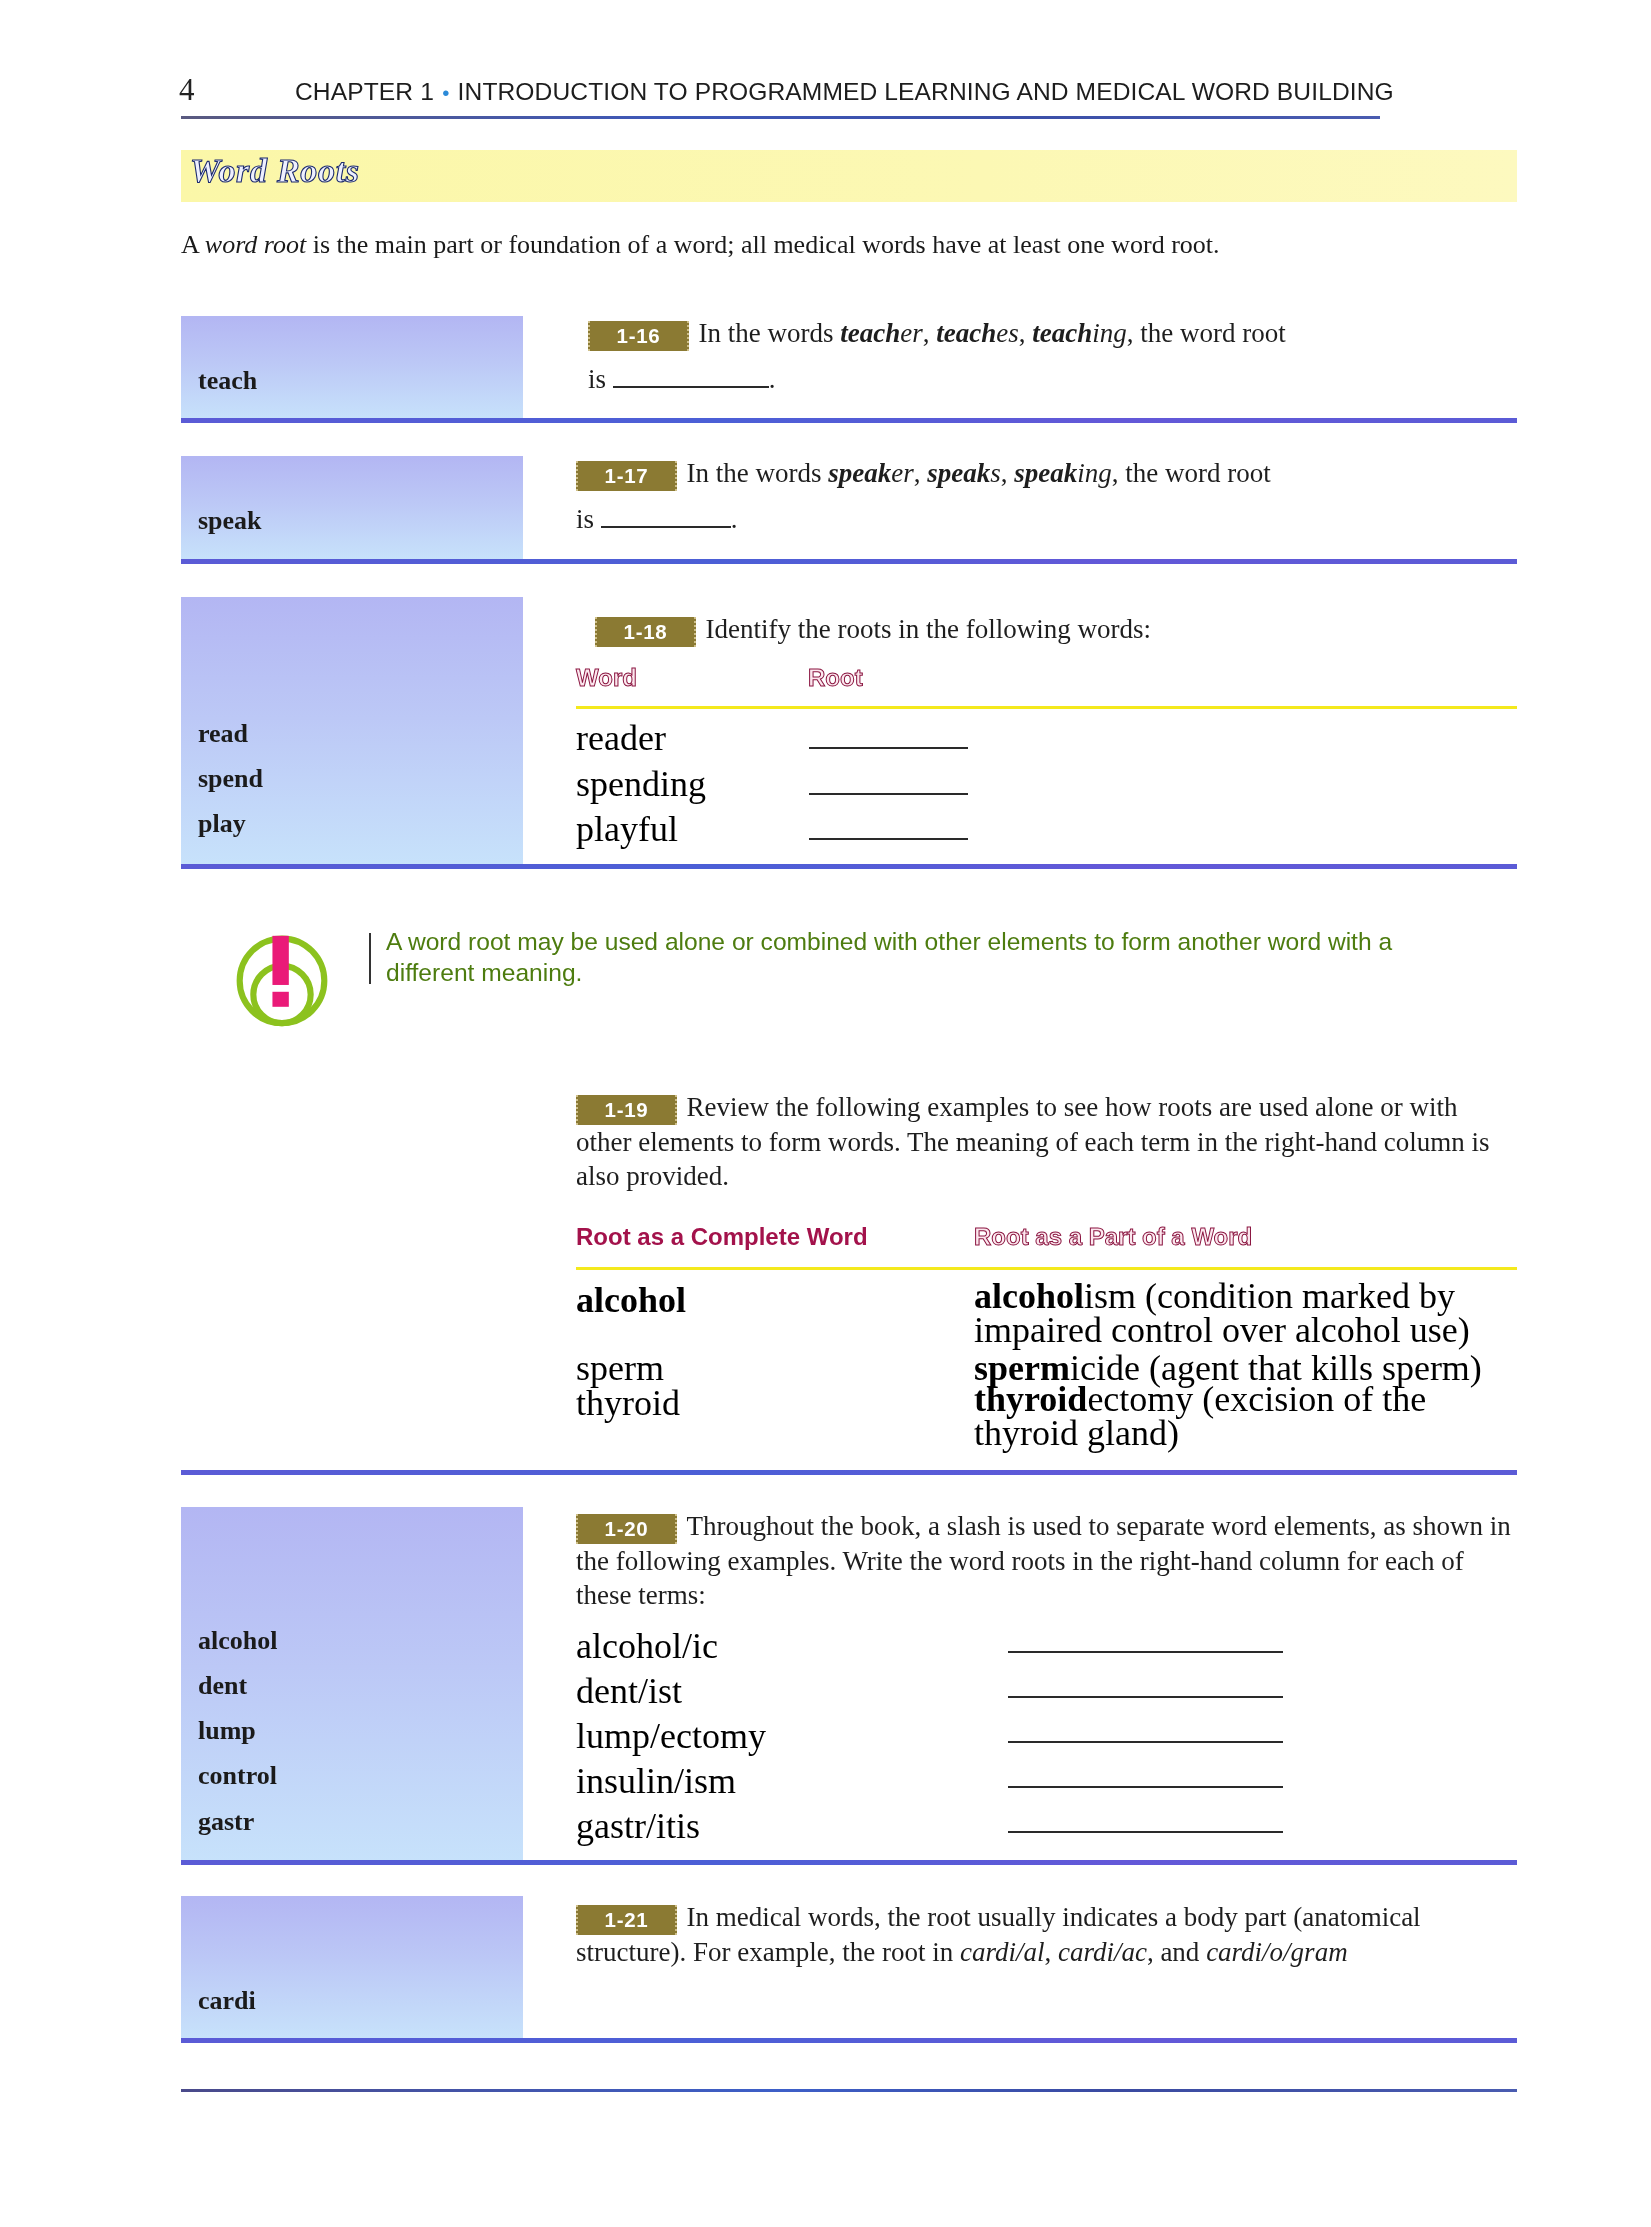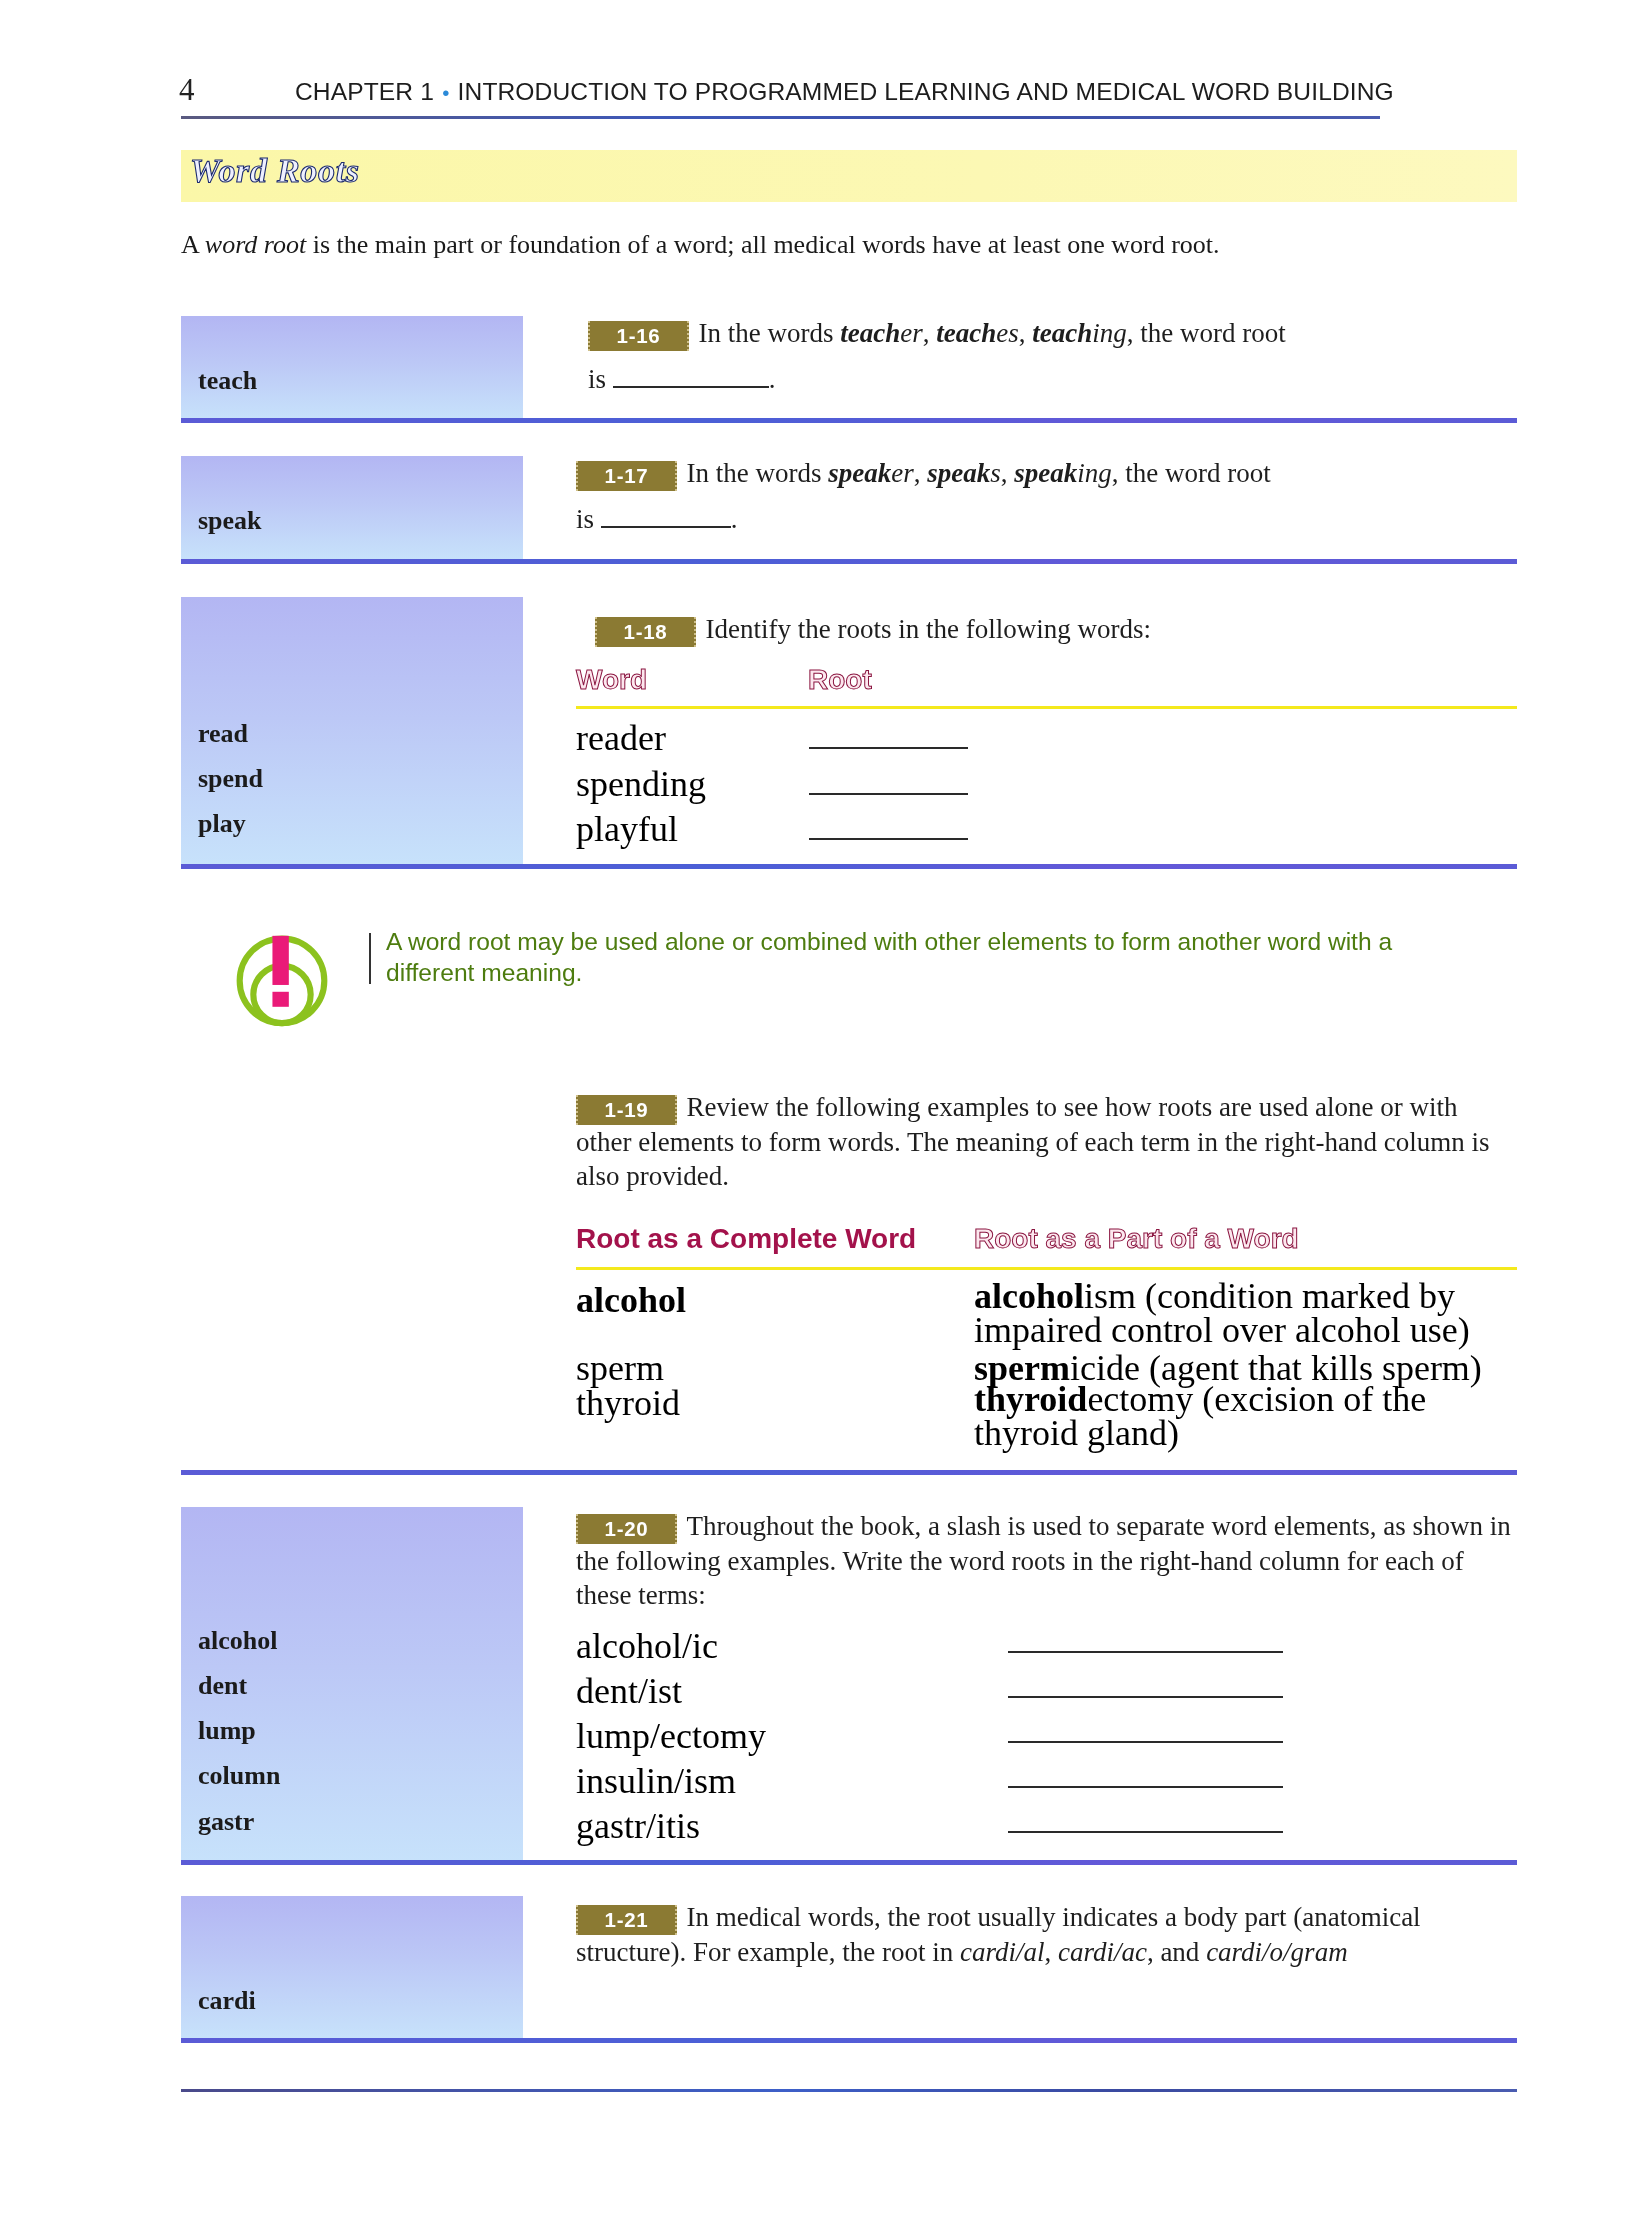--- a/index.html
+++ b/index.html
@@ -35,21 +35,21 @@
 
   .badge { display: inline-block; width: 101px; height: 30px; background: #8b7a33; color: #ffffff;
            font-family: "Liberation Sans", sans-serif; font-weight: bold; font-size: 20.5px; text-align: center;
            line-height: 30px; letter-spacing: 0.7px; border-left: 2.7px dotted #cfc08a; border-right: 2.7px dotted #cfc08a;
            box-sizing: border-box; vertical-align: middle; margin-right: 9.6px; }
 
   .frame-text { left: 576px; font-size: 27px; line-height: 34px; width: 943px; color: #1e1e1e; }
   .frame-text b { font-weight: bold; }
   .blank { display: inline-block; border-bottom: 2px solid #2a2a2a; vertical-align: baseline; height: 5.5px; }
 
-  .tbl-head { font-family: "Liberation Sans", sans-serif; font-weight: bold; font-size: 28px; color: #a3124b; }
+  .tbl-head { font-family: "Liberation Sans", sans-serif; font-weight: bold; font-size: 24px; color: #a3124b; }
   .tbl-head.outlined { color: #fce7ee; -webkit-text-stroke: 1px #8a1540; }
   .yellow-rule { left: 576px; width: 941px; height: 3.4px; background: #f4e91c; }
 
   .row { font-size: 36px; color: #000000; white-space: nowrap; }
   .line-blank { height: 2px; background: #2a2a2a; }
 
   
   .note-bar { left: 369px; top: 933px; width: 2px; height: 51px; background: #333; }
   .note-text { left: 386px; top: 926px; width: 1052px; font-size: 24.6px; line-height: 31px;
                font-family: "Liberation Sans", "DejaVu Sans", sans-serif; color: #4d7c0f; }
@@ -134,21 +134,21 @@
 <div class="abs row" style="left:974px; top:1347px;"><b>sperm</b><span>icide (agent that kills sperm)</span></div>
 
 <div class="abs row" style="left:576px; top:1382px;">thyroid</div>
 <div class="abs row" style="left:974px; top:1382px; white-space:normal; width:492px; line-height:34px;"><b>thyroid</b><span>ectomy (excision of the thyroid gland)</span></div>
 <div class="abs frame-rule" style="top:1470px;"></div>
 
 <div class="abs panel" style="top:1507px; height:355px;"></div>
 <div class="abs panel-word" style="top:1626px;">alcohol</div>
 <div class="abs panel-word" style="top:1671px;">dent</div>
 <div class="abs panel-word" style="top:1716px;">lump</div>
-<div class="abs panel-word" style="top:1761px;">column</div>
+<div class="abs panel-word" style="top:1761px;">control</div>
 <div class="abs panel-word" style="top:1807px;">gastr</div>
 
 <div class="abs frame-text" style="top:1509px;">
   <span class="badge">1-20</span><span>Throughout the book, a slash is used to separate word elements, as shown in the following examples. Write the word roots in the right-hand column for each of these terms:</span>
 </div>
 <div class="abs row" style="left:576px; top:1625px;">alcohol/ic</div>
 <div class="abs line-blank" style="left:1008px; top:1651px; width:275px;"></div>
 <div class="abs row" style="left:576px; top:1670px;">dent/ist</div>
 <div class="abs line-blank" style="left:1008px; top:1696px; width:275px;"></div>
 <div class="abs row" style="left:576px; top:1715px;">lump/ectomy</div>

